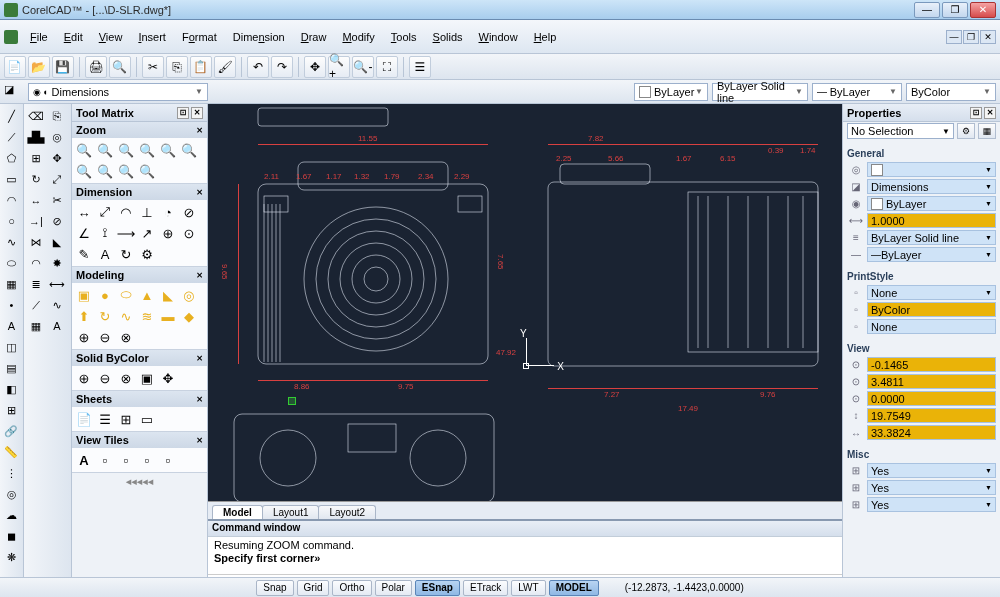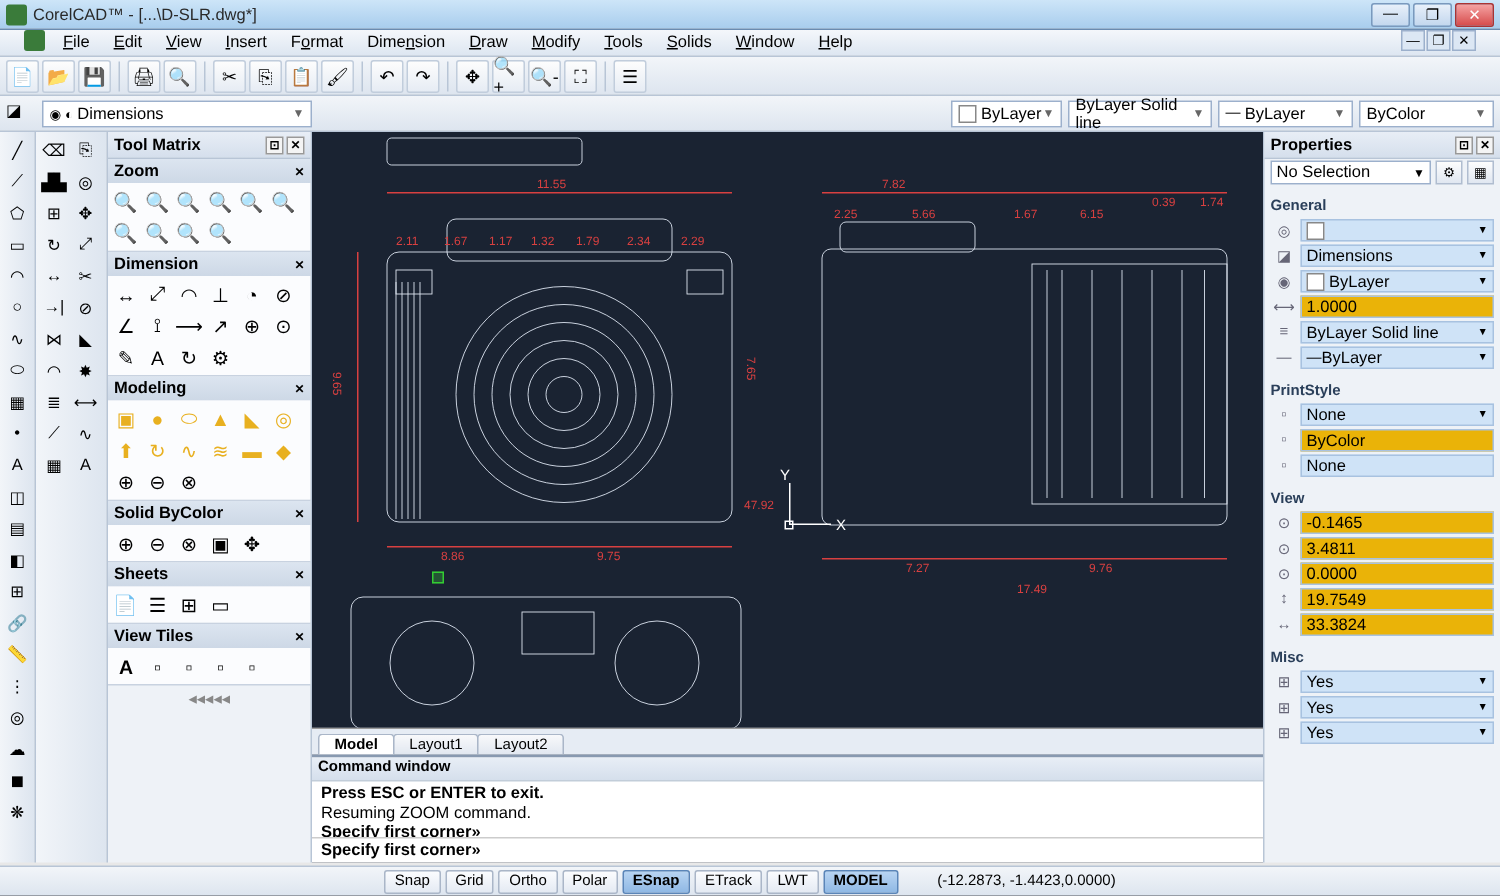--- a/index.html
+++ b/index.html
@@ -7,21 +7,21 @@
 
 
 .titlebar { height: 20px; background: linear-gradient(#cde5f8, #a8cded); display: flex; align-items: center; padding: 0 4px; border-bottom: 1px solid #6a8bb0; }
 .titlebar .icon { width: 14px; height: 14px; background: #3a7b3a; border-radius: 2px; margin-right: 4px; }
 .titlebar .title { font-size: 11px; color: #2a2a2a; flex: 1; }
 .wincontrols { display: flex; gap: 2px; }
 .wincontrols .btn { width: 26px; height: 16px; background: linear-gradient(#e8f0fa,#c3d7ee); border: 1px solid #7a99bd; border-radius: 2px; display: flex; align-items: center; justify-content: center; font-size: 10px; }
 .wincontrols .btn.close { background: linear-gradient(#f5a3a3,#d64c4c); border-color: #a33; color: #fff; }
 
 
-.menubar { height: 18px; background: linear-gradient(#f4f7fb,#dde6f1); display: flex; align-items: flex-start; padding: 0 16px; border-bottom: 1px solid #b8c5d6; }
+.menubar { height: 34px; background: linear-gradient(#f4f7fb,#dde6f1); display: flex; align-items: center; padding: 0 4px; border-bottom: 1px solid #b8c5d6; }
 .menubar .mitem { padding: 2px 8px; cursor: pointer; }
 .menubar .mitem u { text-decoration: underline; }
 .menubar .doc-controls { margin-left: auto; display:flex; gap:1px;}
 .menubar .doc-controls .db { width:16px; height:14px; background:#dce7f4; border:1px solid #9cb0cc; font-size:9px; display:flex;align-items:center;justify-content:center;}
 
 
 .toolbar { height: 26px; background: linear-gradient(#f2f5f9,#dde5ef); border-bottom: 1px solid #b8c5d6; display: flex; align-items: center; padding: 0 4px; gap: 2px; }
 .toolbar .tbtn { width: 22px; height: 22px; background: linear-gradient(#fdfdfd,#e6ecf4); border: 1px solid #c1cddc; border-radius: 2px; display: flex; align-items: center; justify-content: center; font-size: 12px; cursor: pointer; }
 .toolbar .sep { width: 1px; height: 20px; background: #b8c5d6; margin: 0 3px; }
 
@@ -403,21 +403,21 @@
       <div class="dim" style="left:592px;top:42px;">1.74</div>
       <div class="dimline" style="left:30px;top:80px;width:1px;height:180px;"></div>
       <div class="dim" style="left:12px;top:160px;writing-mode:vertical-rl;">9.65</div>
       <div class="dim" style="left:288px;top:150px;writing-mode:vertical-rl;">7.65</div>
       <div class="dim" style="left:288px;top:244px;">47.92</div>
       <div class="dimline" style="left:50px;top:276px;width:230px;height:1px;"></div>
       <div class="dim" style="left:86px;top:278px;">8.86</div>
       <div class="dim" style="left:190px;top:278px;">9.75</div>
       <div class="dimline" style="left:340px;top:284px;width:270px;height:1px;"></div>
       <div class="dim" style="left:396px;top:286px;">7.27</div>
-      <div class="dim" style="left:518px;top:286px;">9.76</div>
+      <div class="dim" style="left:552px;top:286px;">9.76</div>
       <div class="dim" style="left:470px;top:300px;">17.49</div>
 
       <div class="axis" style="left:310px;top:230px;">
         <div style="position:relative;width:40px;height:40px;">
           <div style="position:absolute;left:8px;bottom:8px;width:28px;height:1px;background:#fff;"></div>
           <div style="position:absolute;left:8px;bottom:8px;width:1px;height:28px;background:#fff;"></div>
           <span style="position:absolute;right:-6px;bottom:2px;font-size:10px;">X</span>
           <span style="position:absolute;left:2px;top:-6px;font-size:10px;">Y</span>
           <div style="position:absolute;left:5px;bottom:5px;width:6px;height:6px;border:1px solid #fff;"></div>
         </div>
@@ -426,21 +426,20 @@
     </div>
     <div class="tabs">
       <div class="tab active">Model</div>
       <div class="tab">Layout1</div>
       <div class="tab">Layout2</div>
     </div>
 
     <div class="cmdwin">
       <div class="ch">Command window</div>
       <div class="cbody">
-        <div class="cline" style="font-weight:bold;">Press ESC or ENTER to exit.</div>
         <div class="cline">Resuming ZOOM command.</div>
         <div class="cline" style="font-weight:bold;">Specify first corner»</div>
       </div>
       <div class="cinput">Specify first corner»</div>
     </div>
   </div>
 
   <div class="props">
     <div class="panel-header">
       <span>Properties</span>

